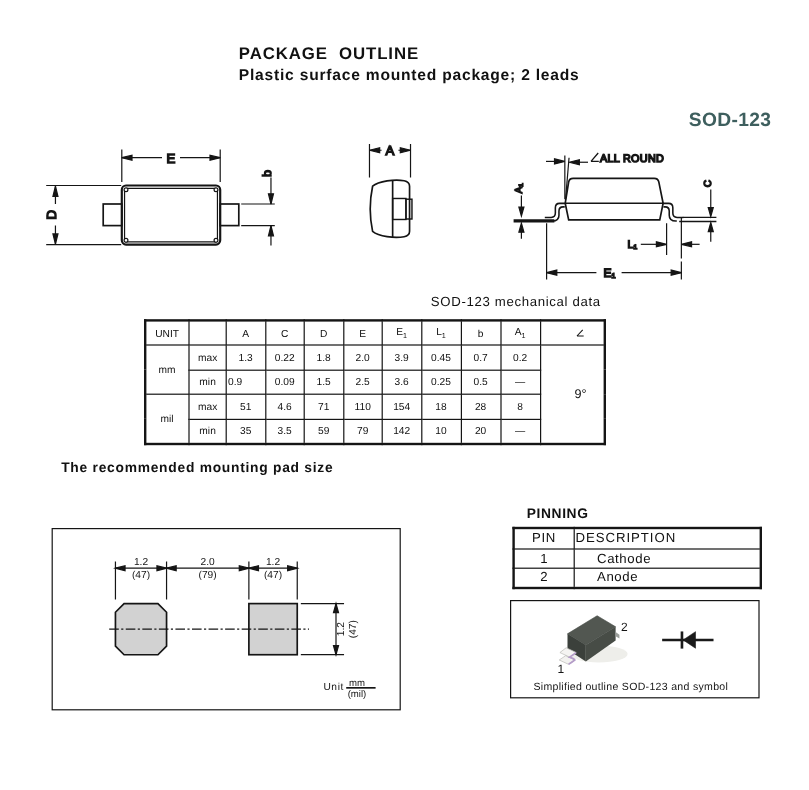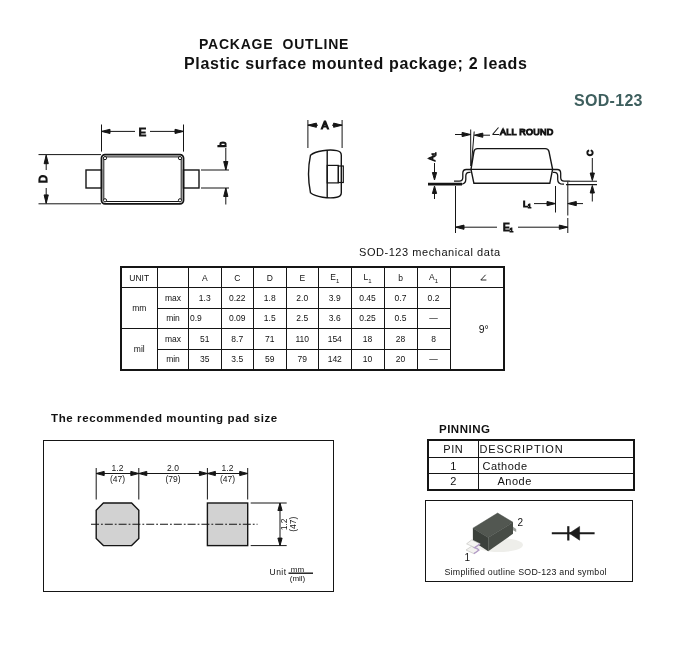--- a/index.html
+++ b/index.html
@@ -7,21 +7,21 @@
        font-family:"Liberation Sans",sans-serif;color:#111;}
   .abs{position:absolute;}
   svg text{font-family:"Liberation Sans",sans-serif;fill:#151515;}
   table{border-collapse:collapse;}
 </style>
 </head>
 <body>
 
 <div class="abs" style="left:199px;top:36px;font-size:14px;font-weight:bold;letter-spacing:0.75px;">PACKAGE&nbsp; OUTLINE</div>
 
-<div class="abs" style="left:184px;top:55px;font-size:16px;font-weight:bold;letter-spacing:0.65px;">Plastic surface mounted package; 2 leads</div>
+<div class="abs" style="left:199px;top:55px;font-size:13px;font-weight:bold;letter-spacing:0.65px;">Plastic surface mounted package; 2 leads</div>
 
 <div class="abs" style="left:574px;top:92px;font-size:16px;font-weight:bold;color:#3e5f5e;letter-spacing:0.3px;">SOD-123</div>
 
 <svg class="abs" style="left:0;top:0;" width="674" height="658" viewBox="0 0 674 658">
 <g fill="none" stroke="#151515" stroke-width="1.2">
 
   <g>
     <rect x="101.5" y="154.6" width="82" height="49.2" rx="3.5" stroke-width="1.8"></rect>
     <rect x="103.8" y="156.9" width="77.4" height="44.6" rx="2" stroke-width="1"></rect>
     <circle cx="105" cy="158.1" r="1.6" stroke-width="1" fill="#fff"></circle>
@@ -199,21 +199,21 @@
     <td style="border:1px solid #151515;text-align:center">2.5</td>
     <td style="border:1px solid #151515;text-align:center">3.6</td>
     <td style="border:1px solid #151515;text-align:center">0.25</td>
     <td style="border:1px solid #151515;text-align:center">0.5</td>
     <td style="border:1px solid #151515;text-align:center">—</td>
   </tr>
   <tr style="height:20.5px">
     <td rowspan="2" style="border:1px solid #151515;text-align:center">mil</td>
     <td style="border:1px solid #151515;text-align:center">max</td>
     <td style="border:1px solid #151515;text-align:center">51</td>
-    <td style="border:1px solid #151515;text-align:center">8.7</td>
+    <td style="border:1px solid #151515;text-align:center">4.6</td>
     <td style="border:1px solid #151515;text-align:center">71</td>
     <td style="border:1px solid #151515;text-align:center">110</td>
     <td style="border:1px solid #151515;text-align:center">154</td>
     <td style="border:1px solid #151515;text-align:center">18</td>
     <td style="border:1px solid #151515;text-align:center">28</td>
     <td style="border:1px solid #151515;text-align:center">8</td>
   </tr>
   <tr style="height:20.5px">
     <td style="border:1px solid #151515;text-align:center">min</td>
     <td style="border:1px solid #151515;text-align:center">35</td>
@@ -222,21 +222,21 @@
     <td style="border:1px solid #151515;text-align:center">79</td>
     <td style="border:1px solid #151515;text-align:center">142</td>
     <td style="border:1px solid #151515;text-align:center">10</td>
     <td style="border:1px solid #151515;text-align:center">20</td>
     <td style="border:1px solid #151515;text-align:center">—</td>
   </tr>
 </tbody>
     </table>
 </div>
 
-<div class="abs" style="left:51px;top:412px;font-size:11.5px;font-weight:bold;letter-spacing:0.62px;">The recommended mounting pad size</div>
+<div class="abs" style="left:51px;top:384px;font-size:11.5px;font-weight:bold;letter-spacing:0.62px;">The recommended mounting pad size</div>
 
 <div class="abs" style="left:42.5px;top:440px;width:289px;height:150px;border:1.6px solid #151515;"></div>
 
 <svg class="abs" style="left:0;top:0;" width="674" height="658" viewBox="0 0 674 658">
 <g fill="none" stroke="#151515">
 
   <path d="M103.4,503 H131.6 L138.8,510.2 V538.4 L131.6,545.6 H103.4 L96.2,538.4 V510.2 Z" fill="#d2d2d2" stroke-width="1.4"></path>
 
   <rect x="207.4" y="503" width="40.3" height="42.6" fill="#d2d2d2" stroke-width="1.4"></rect>
 
@@ -288,21 +288,21 @@
         <col style="width:50px">
         <col style="width:156px">
       </colgroup>
   <tbody>
         <tr style="height:17.5px">
     <td style="border:1.5px solid #151515;text-align:center;letter-spacing:0.5px;">PIN</td>
     <td style="border:1.5px solid #151515;letter-spacing:0.8px;">DESCRIPTION</td>
   </tr>
   <tr style="height:16px">
     <td style="border:1.5px solid #151515;text-align:center;">1</td>
-    <td style="border:1.5px solid #151515;padding-left:4px;letter-spacing:0.5px;">Cathode</td>
+    <td style="border:1.5px solid #151515;padding-left:19px;letter-spacing:0.5px;">Cathode</td>
   </tr>
   <tr style="height:16px">
     <td style="border:1.5px solid #151515;text-align:center;">2</td>
     <td style="border:1.5px solid #151515;padding-left:19px;letter-spacing:0.5px;">Anode</td>
   </tr>
 </tbody>
     </table>
 </div>
 
 <div class="abs" style="left:425.3px;top:499.6px;width:206px;height:80.5px;border:1.8px solid #151515;"></div>

